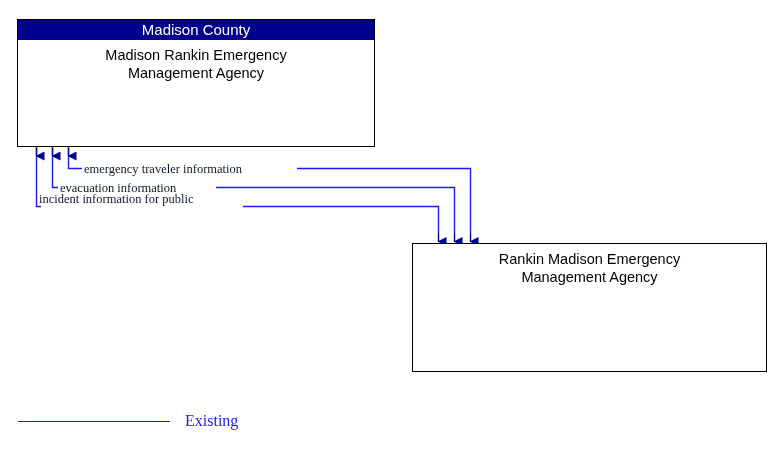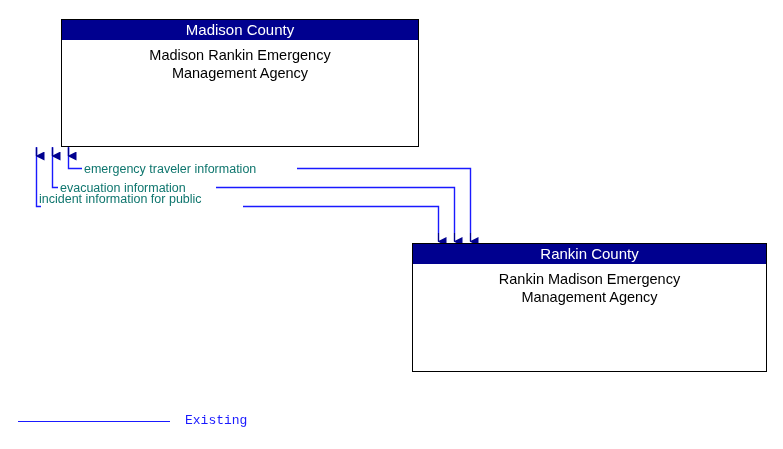--- a/index.html
+++ b/index.html
@@ -45,34 +45,33 @@
     line-height: 18px;
     text-align: center;
     padding-top: 6px;
     font-family: "Liberation Sans", sans-serif;
   }
   #madison-box {
     left: 17px;
     top: 19px;
     width: 358px;
     height: 128px;
-    margin-left: 44px;
   }
   #rankin-box {
     left: 412px;
     top: 243px;
     width: 355px;
     height: 129px;
   }
   .flow-label {
     position: absolute;
-    color: #0f766e;
+    color: #0f172a;
     font-size: 12.5px;
     line-height: 14px;
-    font-family: Liberation Sans, sans-serif;
+    font-family: Liberation Serif, serif;
     white-space: nowrap;
   }
   #label-emergency-traveler-information { left: 84px; top: 162px; }
   #label-evacuation-information { left: 60px; top: 181px; text-align: right; }
   #label-incident-information-for-public { left: 39px; top: 192px; }
   #legend-row {
     position: absolute;
     left: 18px;
     top: 413px;
     width: 260px;
@@ -84,23 +83,23 @@
     top: 8px;
     width: 152px;
     height: 0;
     border-top: 1px solid #1a1aff;
   }
   #legend-label-existing {
     position: absolute;
     left: 167px;
     top: 0px;
     color: #1a1aff;
-    font-size: 13px;
+    font-size: 16px;
     line-height: 16px;
-    font-family: Liberation Mono, monospace;
+    font-family: Liberation Serif, serif;
     white-space: nowrap;
   }
 </style>
 </head>
 <body>
 
 <svg id="diagram-canvas" viewBox="0 0 783 449" xmlns="http://www.w3.org/2000/svg">
   <defs>
     <marker id="arrow-up" markerWidth="9" markerHeight="9" refX="4.5" refY="8" orient="auto-start-reverse" markerUnits="userSpaceOnUse">
       <path d="M4.5,0 L9,9 L0,9 Z" fill="#00008f"></path>
@@ -134,21 +133,20 @@
 
 <div class="entity-box" id="madison-box">
   <div class="entity-header">Madison County</div>
   <div class="entity-body">
     <div>Madison Rankin Emergency</div>
     <div>Management Agency</div>
   </div>
 </div>
 
 <div class="entity-box" id="rankin-box">
-  <div class="entity-header">Rankin County</div>
   <div class="entity-body">
     <div>Rankin Madison Emergency</div>
     <div>Management Agency</div>
   </div>
 </div>
 
 <div class="flow-label" id="label-emergency-traveler-information">emergency traveler information</div>
 
 <div class="flow-label" id="label-evacuation-information">evacuation information</div>
 

